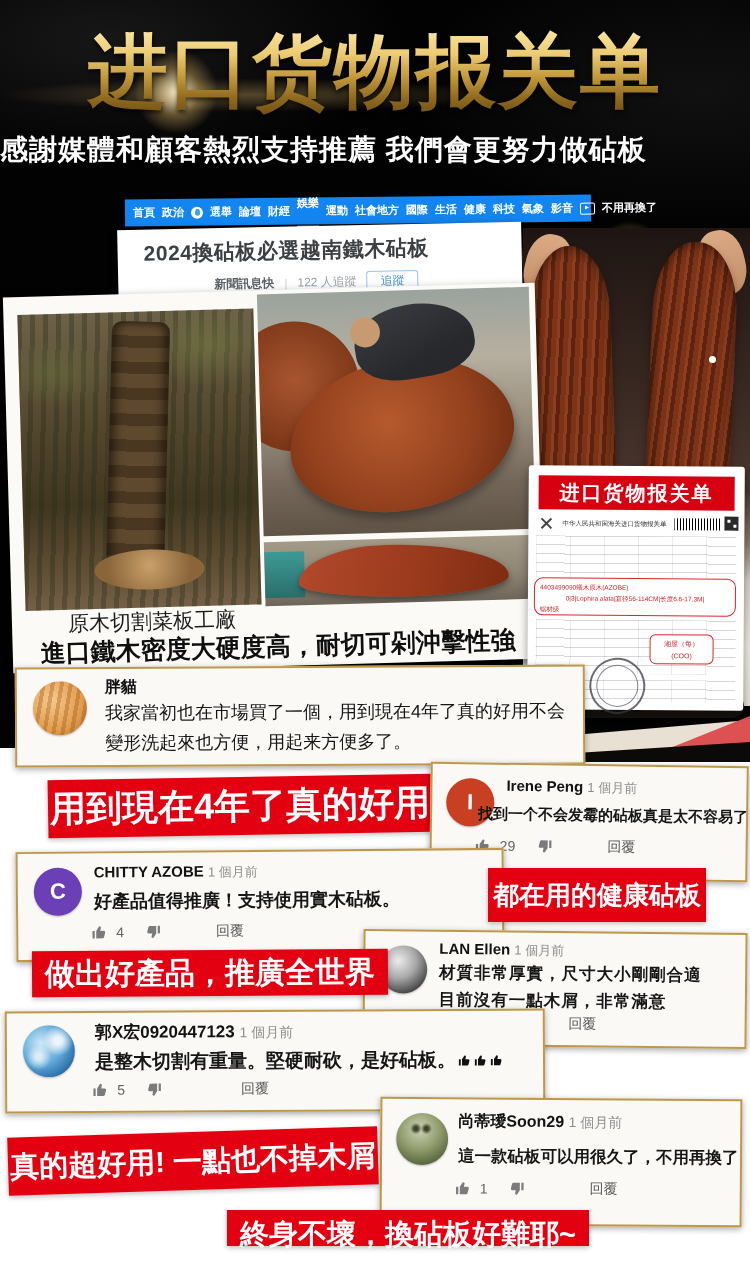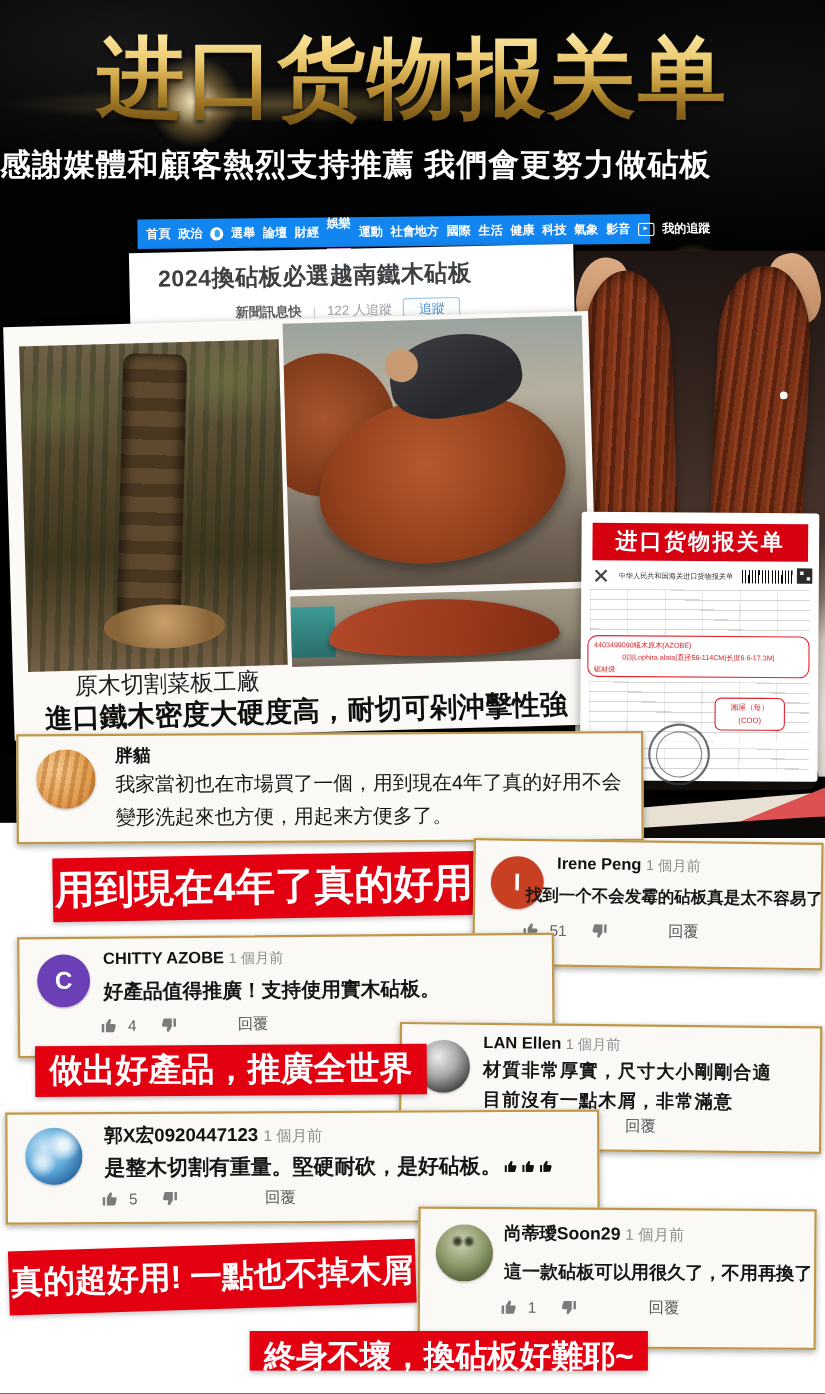--- a/index.html
+++ b/index.html
@@ -171,21 +171,21 @@
     <span class="nav-tab active">娛樂</span>
     <span class="nav-tab">運動</span>
     <span class="nav-tab">社會地方</span>
     <span class="nav-tab">國際</span>
     <span class="nav-tab">生活</span>
     <span class="nav-tab">健康</span>
     <span class="nav-tab">科技</span>
     <span class="nav-tab">氣象</span>
     <span class="nav-tab">影音</span>
     <span class="tvicon"></span>
-    <span class="nav-tab">我的追蹤</span>
+    <span class="nav-tab">不用再換了</span>
   </div>
 
   <div class="newscard">
     <div class="headline">2024換砧板必選越南鐵木砧板</div>
     <div class="newsmeta">
       <span class="src">新聞訊息快</span>
       <span class="metadiv">|</span>
       <span class="followers">122 人追蹤</span>
       <span class="followbtn">追蹤</span>
     </div>
@@ -260,21 +260,21 @@
     <div class="avatar avatar-letter av-irene" style="left:14px;top:14px;width:48px;height:48px;">I</div>
     <div class="cname" style="left:74px;top:12px;font-size:15px;">
       <span>Irene Peng</span>
       <span class="ctime" style="font-size:13px;">1 個月前</span>
     </div>
     <div class="cline" style="left:46px;top:40px;font-size:15px;font-weight:700;">找到一个不会发霉的砧板真是太不容易了</div>
     <div class="likes" style="left:42px;top:72px;">
       <svg class="ticon" viewBox="0 0 24 24">
           <path d="M3 10h3v10H3zM8 20h8.4c.9 0 1.7-.6 1.9-1.5l1.6-6A2 2 0 0 0 18 10h-4.6l.8-3.8A1.6 1.6 0 0 0 11.2 5L8 10z"></path>
         </svg>
-      <span>51</span>
+      <span>29</span>
       <svg class="ticon tdown" viewBox="0 0 24 24">
           <path d="M3 10h3v10H3zM8 20h8.4c.9 0 1.7-.6 1.9-1.5l1.6-6A2 2 0 0 0 18 10h-4.6l.8-3.8A1.6 1.6 0 0 0 11.2 5L8 10z"></path>
         </svg>
       <span class="reply">回覆</span>
     </div>
   </div>
 
   <div class="card" style="left:16px;top:850px;width:484px;height:106px;transform:rotate(-.5deg);">
     <div class="avatar avatar-letter av-chitty" style="left:16px;top:14px;width:48px;height:48px;">C</div>
     <div class="cname" style="left:76px;top:10px;font-size:15px;">
@@ -287,20 +287,21 @@
           <path d="M3 10h3v10H3zM8 20h8.4c.9 0 1.7-.6 1.9-1.5l1.6-6A2 2 0 0 0 18 10h-4.6l.8-3.8A1.6 1.6 0 0 0 11.2 5L8 10z"></path>
         </svg>
       <span>4</span>
       <svg class="ticon tdown" viewBox="0 0 24 24">
           <path d="M3 10h3v10H3zM8 20h8.4c.9 0 1.7-.6 1.9-1.5l1.6-6A2 2 0 0 0 18 10h-4.6l.8-3.8A1.6 1.6 0 0 0 11.2 5L8 10z"></path>
         </svg>
       <span class="reply">回覆</span>
     </div>
   </div>
 
+  <div class="banner" style="left:488px;top:868px;width:218px;height:54px;font-size:26px;line-height:54px;">都在用的健康砧板</div>
 
   <div class="card" style="left:363px;top:931px;width:380px;height:112px;transform:rotate(.6deg);">
     <div class="avatar av-lan" style="left:14px;top:14px;width:48px;height:48px;"></div>
     <div class="cname" style="left:74px;top:8px;font-size:15px;">
       <span>LAN Ellen</span>
       <span class="ctime" style="font-size:13px;">1 個月前</span>
     </div>
     <div class="cline" style="left:74px;top:30px;font-size:16.5px;font-weight:600;letter-spacing:1px;">材質非常厚實，尺寸大小剛剛合適</div>
     <div class="cline" style="left:74px;top:57px;font-size:16.5px;font-weight:600;letter-spacing:1px;">目前沒有一點木屑，非常滿意</div>
     <div class="likes" style="left:70px;top:82px;">

